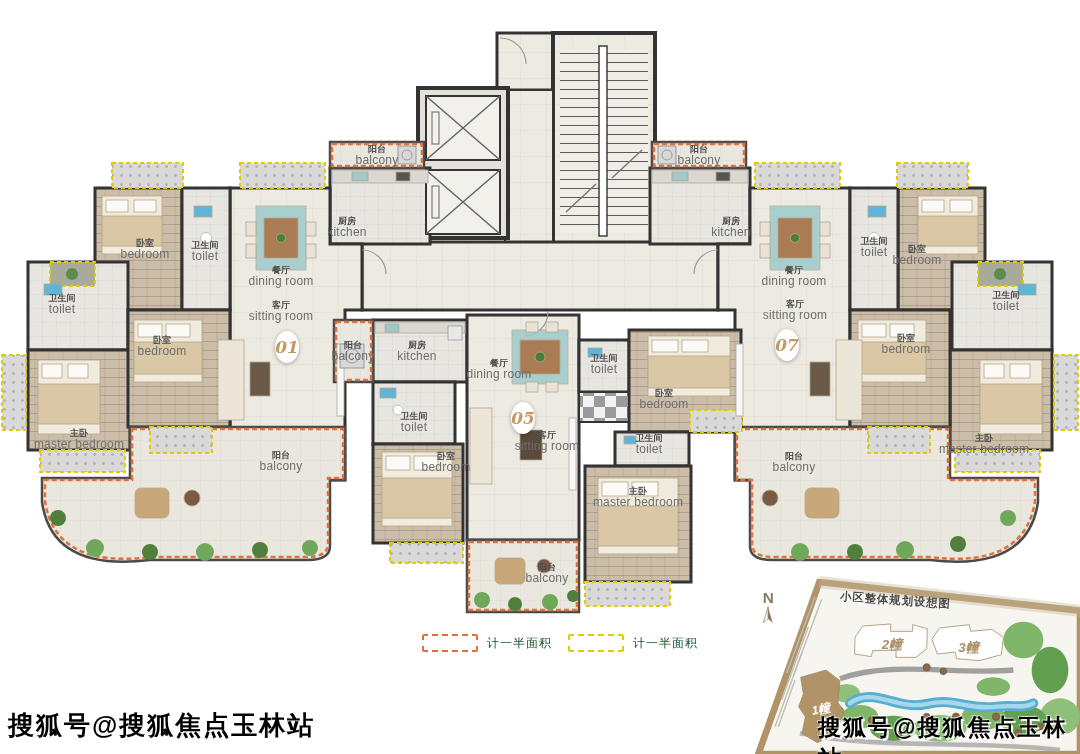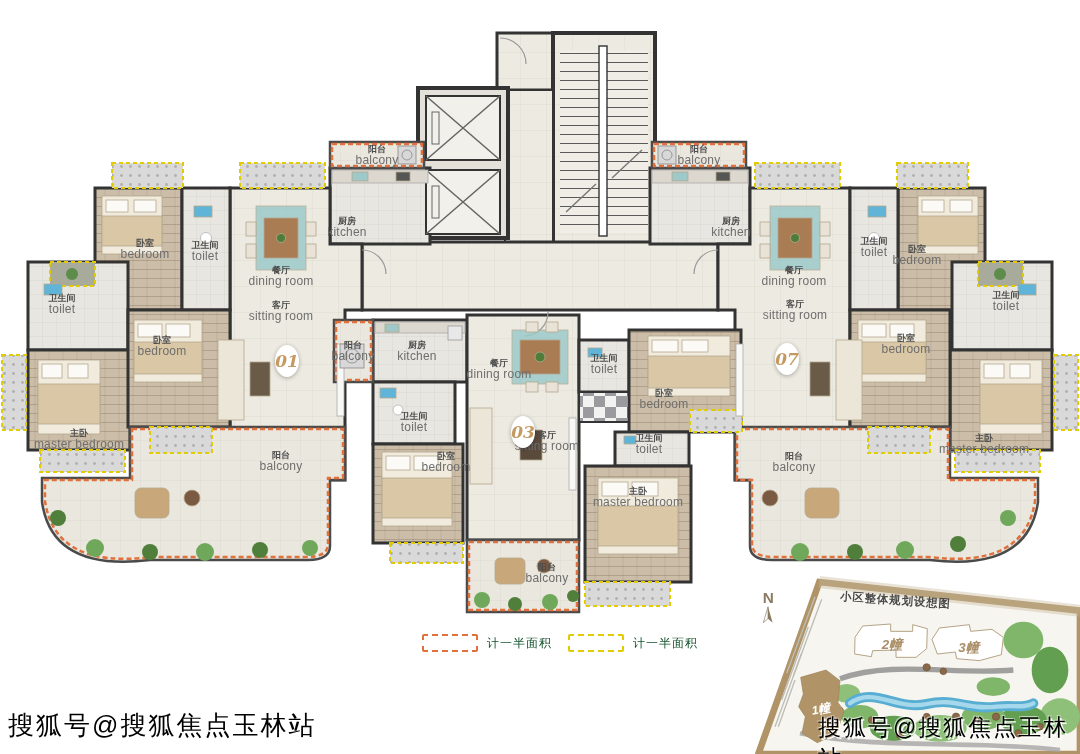--- a/index.html
+++ b/index.html
@@ -6,27 +6,27 @@
   #stage{position:relative;width:1080px;height:754px;overflow:hidden;background:#ffffff;
          font-family:"Liberation Sans",sans-serif;}
   svg{position:absolute;left:0;top:0;}
   svg text{font-family:"Liberation Sans",sans-serif;}
   .rlabel{position:absolute;transform:translate(-50%,-50%);text-align:center;
           color:#4e4e4e;font-size:9px;font-weight:bold;line-height:1.12;white-space:nowrap;z-index:30;}
   .rlabel .en{display:block;font-weight:normal;font-size:12px;color:#6e6e6e;letter-spacing:.2px;}
   .badge{position:absolute;width:24px;height:32px;border-radius:50%;background:#fff;
          box-shadow:0 1px 4px rgba(0,0,0,.3);color:#c49a62;z-index:32;
          font:italic bold 17px "DejaVu Serif",serif;display:flex;align-items:center;justify-content:center;
-         transform:translate(-50%,-50%);margin-top:14px;}
+         transform:translate(-50%,-50%);}
   .legend-item{position:absolute;display:flex;align-items:center;gap:9px;z-index:33;}
   .legend-box{width:52px;height:14px;border-radius:2px;background:#fff;}
   .legend-box.orange{border:2px dashed #e0713c;}
   .legend-box.yellow{border:2px dashed #e0cc00;}
   .legend-text{font-size:12px;color:#14532d;letter-spacing:1px;}
-  .wm{position:absolute;z-index:50;color:#000;font-weight:400;letter-spacing:2px;
+  .wm{position:absolute;z-index:50;color:#000;font-weight:700;letter-spacing:2px;
       text-shadow:2px 2px 0 rgba(255,255,255,.95),-1px -1px 0 rgba(255,255,255,.55),1px -1px 0 rgba(255,255,255,.35);}
   .wm.left{left:8px;top:708px;font-size:26px;}
   .wm.right{left:818px;top:712px;font-size:23px;}
 </style>
 </head>
 <body>
 
 <div id="stage">
 
   <svg width="1080" height="754" viewBox="0 0 1080 754">
@@ -404,21 +404,21 @@
   <div class="rlabel" style="left:795px;top:311px"><span>客厅</span><span class="en">sitting room</span></div>
   <div class="rlabel" style="left:874px;top:248px"><span>卫生间</span><span class="en">toilet</span></div>
   <div class="rlabel" style="left:917px;top:256px"><span>卧室</span><span class="en">bedroom</span></div>
   <div class="rlabel" style="left:1006px;top:302px"><span>卫生间</span><span class="en">toilet</span></div>
   <div class="rlabel" style="left:906px;top:345px"><span>卧室</span><span class="en">bedroom</span></div>
   <div class="rlabel" style="left:984px;top:445px"><span>主卧</span><span class="en">master bedroom</span></div>
   <div class="rlabel" style="left:794px;top:463px"><span>阳台</span><span class="en">balcony</span></div>
 
   <div class="badge" style="left:287px;top:347px">01</div>
   <div class="badge" style="left:787px;top:345px">07</div>
-  <div class="badge" style="left:523px;top:418px">03</div>
+  <div class="badge" style="left:523px;top:418px">05</div>
 
   <div class="legend-item" style="left:422px;top:634px">
     <span class="legend-box orange"></span>
     <span class="legend-text">计一半面积</span>
   </div>
   <div class="legend-item" style="left:568px;top:634px">
     <span class="legend-box yellow"></span>
     <span class="legend-text">计一半面积</span>
   </div>
 

